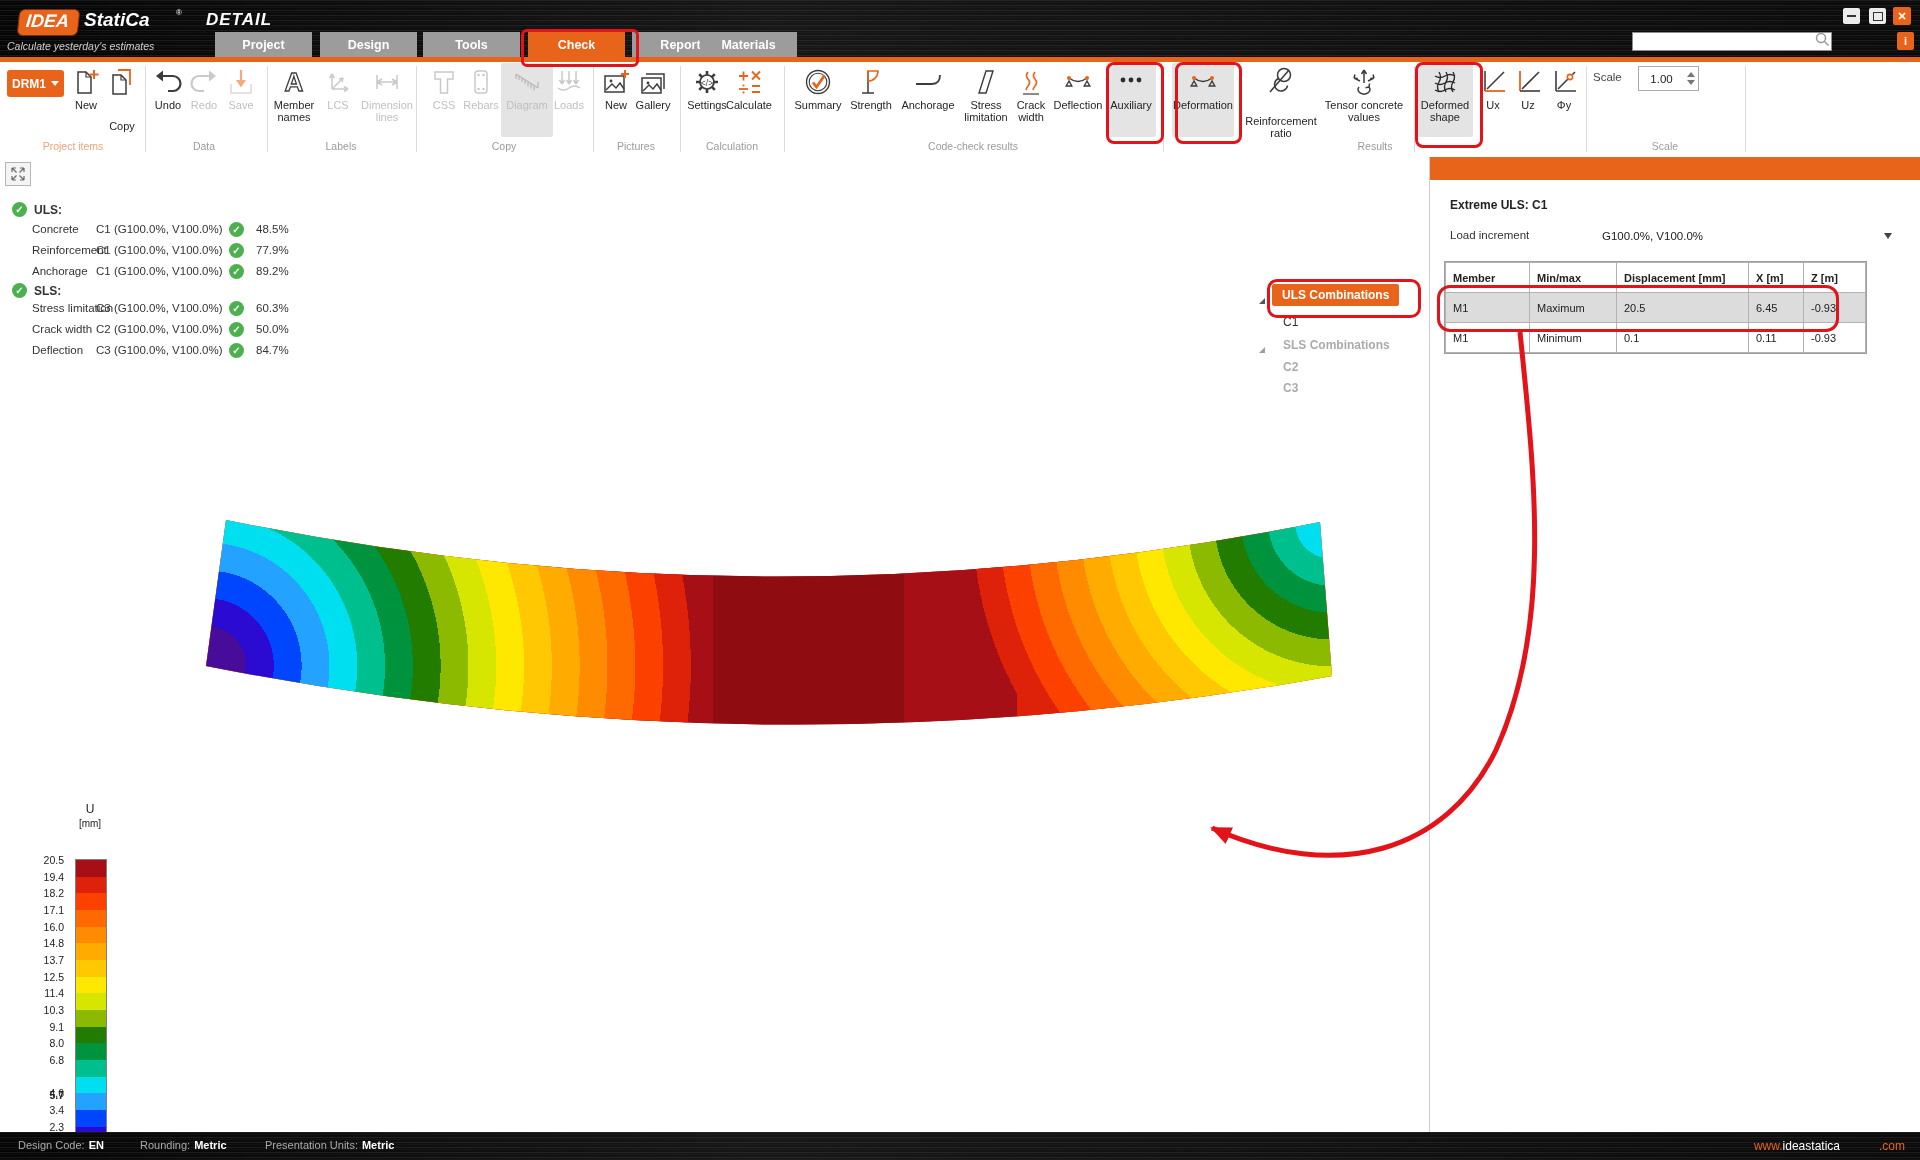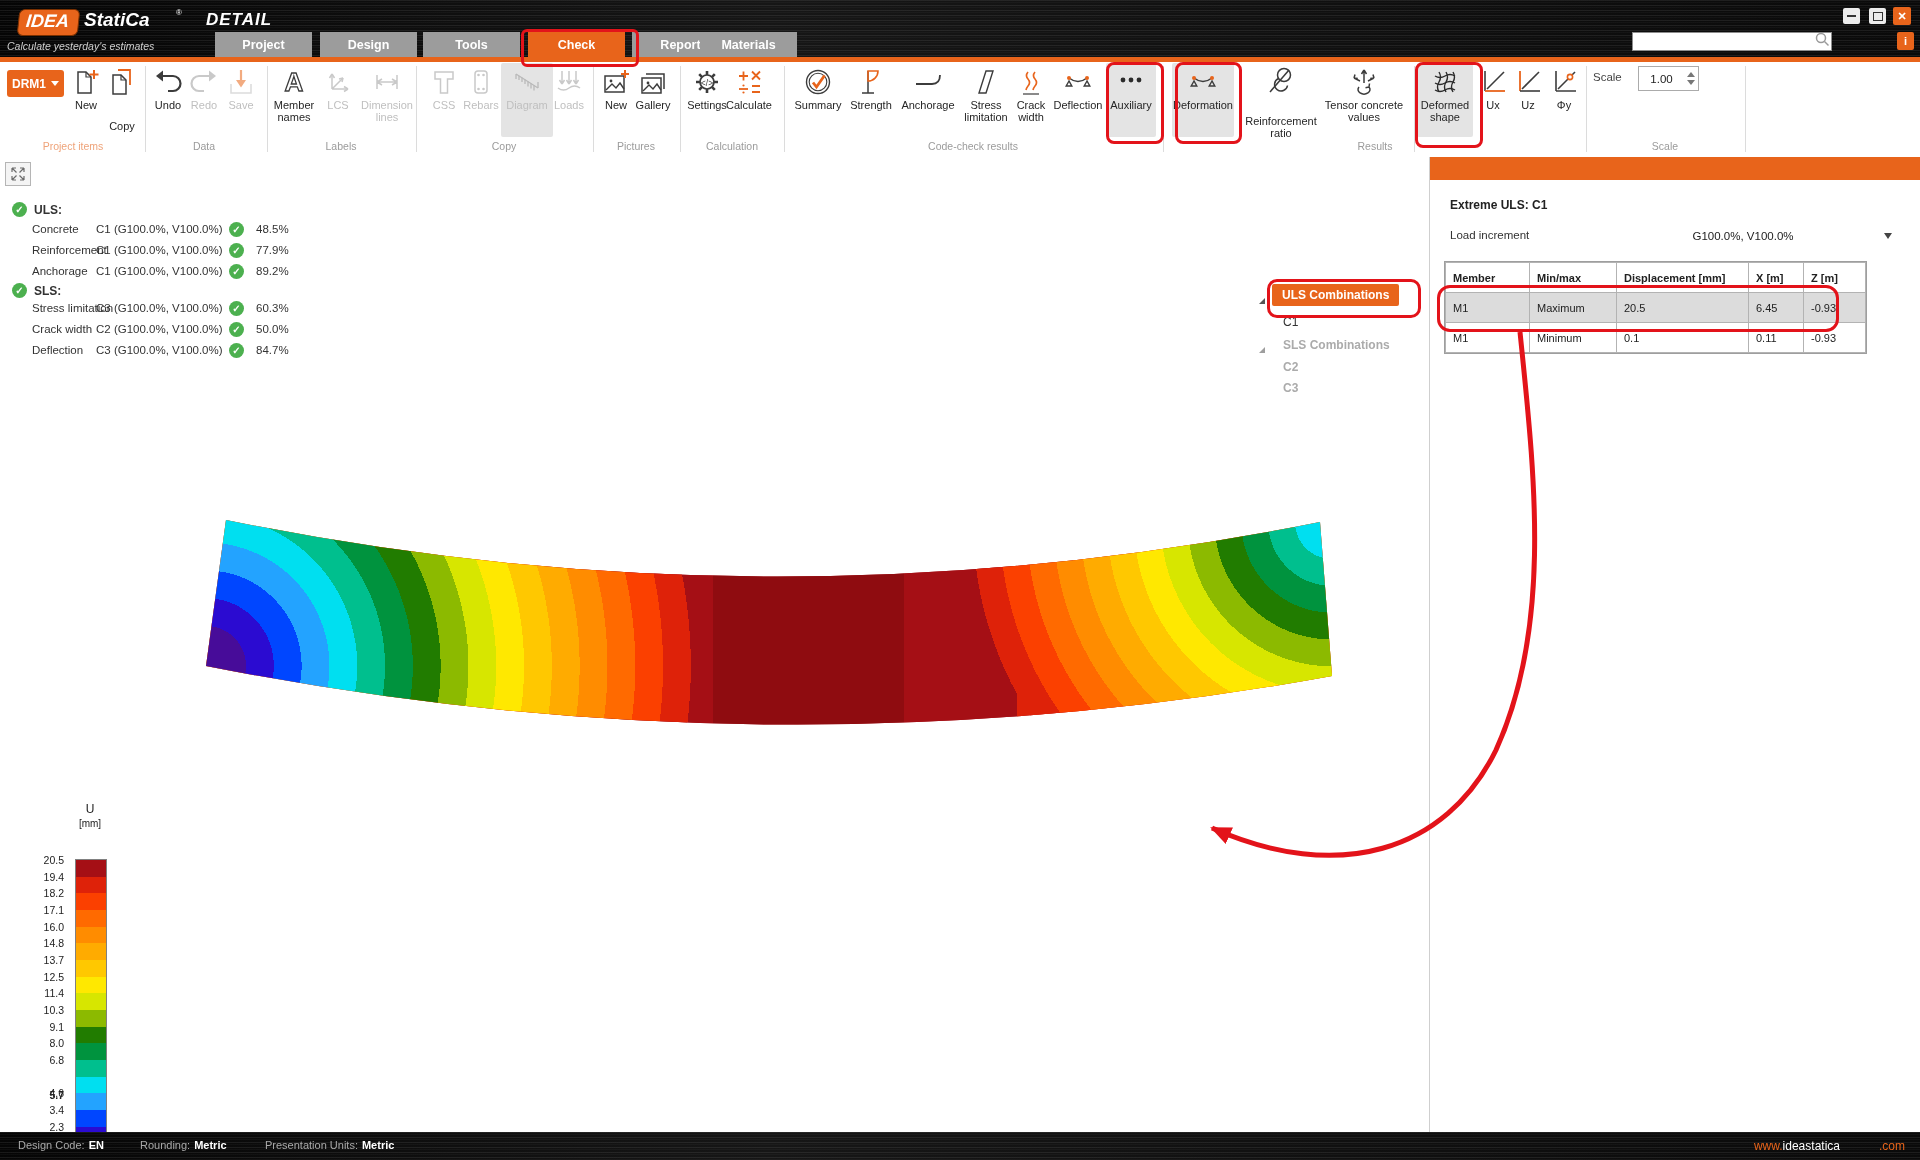--- a/index.html
+++ b/index.html
@@ -56,21 +56,21 @@
   .leg-title{position:absolute;left:45px;top:0;width:30px;text-align:center;font-size:12px;color:#222;}
   .leg-unit{position:absolute;left:39px;top:16px;width:42px;text-align:center;font-size:10px;color:#222;}
   .leg-bar{position:absolute;left:45px;top:57px;width:30px;height:300px;border:1px solid #808080;}
   .leg-band{width:30px;}
   .leg-tick{position:absolute;right:76px;width:40px;text-align:right;font-size:10.5px;color:#222;}
   
   .rp-bar{left:1430px;top:157px;width:490px;height:23px;background:#e8641b;}
   .rp-title{left:1450px;top:198px;font-size:12px;font-weight:bold;color:#222;}
   .rp-ld{left:1450px;top:229px;font-size:11.5px;color:#333;}
   .rp-combo{left:1598px;top:225px;width:296px;height:22px;display:flex;align-items:center;font-size:11.5px;color:#222;}
-  .rp-combo .cv{flex:1;padding-left:4px;text-align:center;}
+  .rp-combo .cv{flex:1;padding-left:4px;}
   .rp-combo .dd{width:0;height:0;border-left:4.5px solid transparent;border-right:4.5px solid transparent;border-top:6px solid #444;margin-right:2px;}
   table.res{border-collapse:collapse;font-size:11px;color:#222;}
   table.res th,table.res td{border:1px solid #b3b3b3;padding:0 0 0 7px;text-align:left;font-weight:normal;height:29px;}
   table.res th{font-weight:bold;}
   table.res tr.hl td{background:#dcdcdc;}
   .tablewrap{left:1444px;top:261px;border:1px solid #9e9e9e;}
   
   .statusbar{left:0;top:1132px;width:1920px;height:28px;}
   .st-item{position:absolute;top:7px;font-size:11px;color:#a9a9a9;}
   .st-item b{color:#fff;margin-left:4px;}

